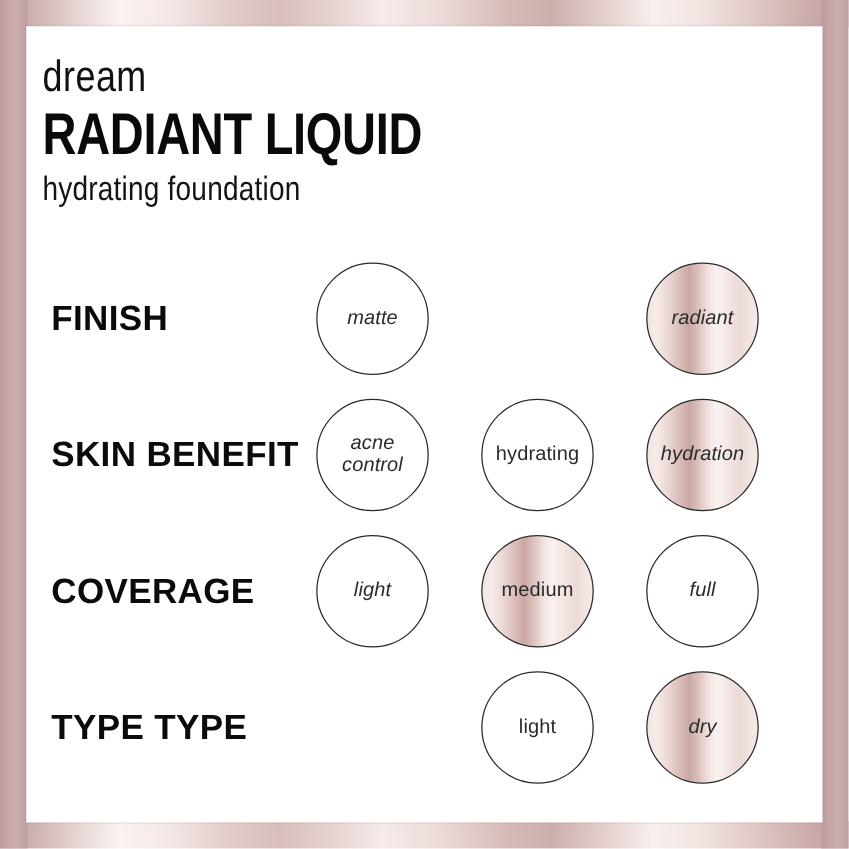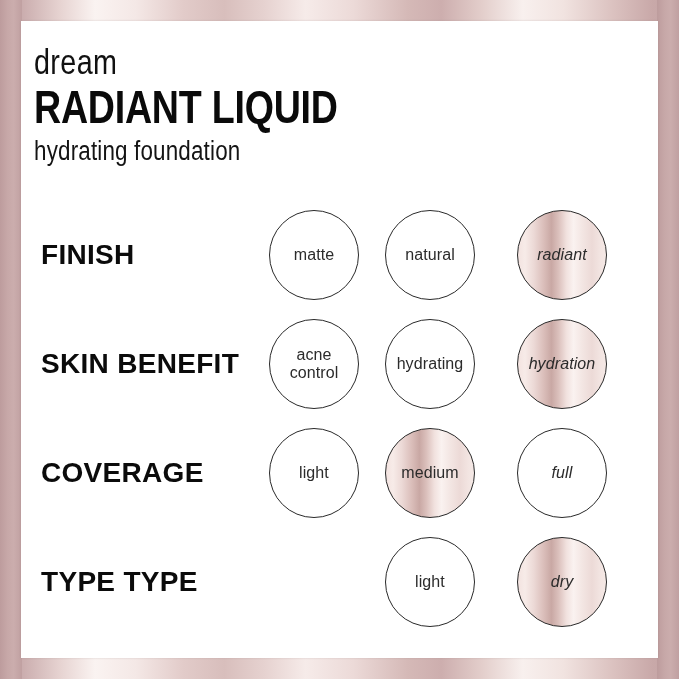--- a/index.html
+++ b/index.html
@@ -159,21 +159,21 @@
     margin-top: -45px;
     border-radius: 50%;
     border: 1.2px solid #2a2a2a;
     box-sizing: border-box;
     display: flex;
     align-items: center;
     justify-content: center;
     text-align: center;
     background: #ffffff;
   }
-  .bubble.col0 { left: 247px; }
+  .bubble.col0 { left: 231px; font-style: italic; }
   .bubble.col1 { left: 363px; }
   .bubble.col2 { left: 495px; font-style: italic; }
 
   .bubble.selected {
     background: linear-gradient(90deg,
       #f3e3e0 0%,
       #f7ebe8 8%,
       #ecd9d6 18%,
       #d9bcb8 30%,
       #c9a8a4 38%,
@@ -215,23 +215,20 @@
       <div class="title-sub">hydrating foundation</div>
     </div>
 
     <div class="grid">
 
       <div class="grid-row">
         <div class="row-label">FINISH</div>
         <div class="bubble col0">
           <span class="bubble-label">matte</span>
         </div>
-        <div class="bubble col1">
-          <span class="bubble-label">natural</span>
-        </div>
         <div class="bubble col2 selected">
           <span class="bubble-label">radiant</span>
         </div>
       </div>
 
       <div class="grid-row">
         <div class="row-label">SKIN BENEFIT</div>
         <div class="bubble col0">
           <span class="bubble-label">acne<br>control</span>
         </div>

